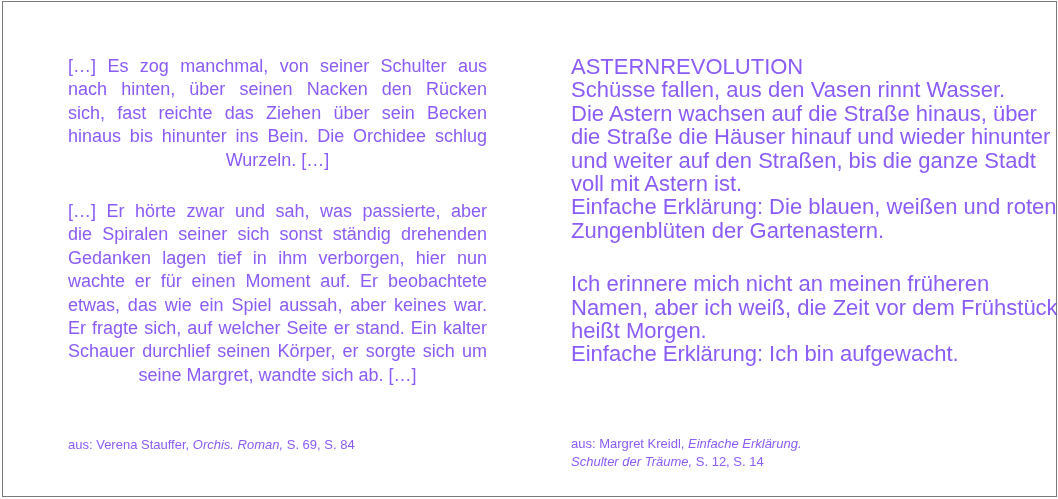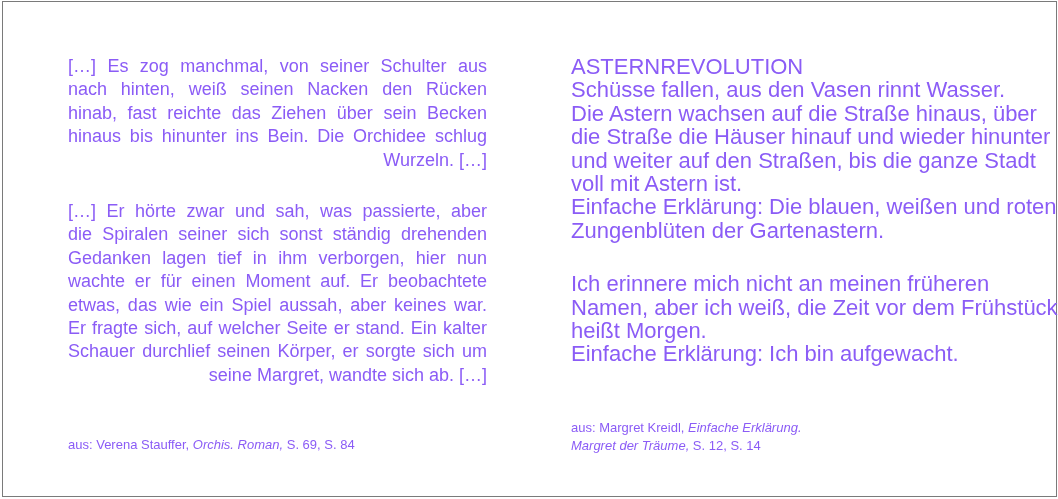--- a/index.html
+++ b/index.html
@@ -18,44 +18,44 @@
     border: 1.5px solid #7a7a7a;
     pointer-events: none;
   }
   .col { position: absolute; top: 55px; }
   .col-left  { left: 68px;  width: 419px; font-size: 18px;   line-height: 23.4px; }
   .col-right { left: 571px; width: 478px; font-size: 22px; line-height: 23.4px; }
   .para + .para { margin-top: 28px; }
   .section + .section { margin-top: 30px; }
   
   .jl { text-align: justify; text-align-last: justify; }
-  .ll { text-align: right; }
+  .ll { text-align: center; }
   .rl { text-align: left; white-space: nowrap; }
   .cite {
     position: absolute;
     font-size: 13px;
     line-height: 17.5px;
     white-space: nowrap;
     margin-top: 17px;
   }
   .cite-left  { left: 68px;  top: 419px; }
-  .cite-right { left: 571px; top: 402px; }
+  .cite-right { left: 571px; top: 418px; }
   .it { font-style: italic; }
 </style>
 </head>
 <body>
 
 <div class="page">
   <div class="frame"></div>
 
   <div class="col col-left">
     <div class="para">
       <div class="jl">[…] Es zog manchmal, von seiner Schulter aus</div>
-      <div class="jl">nach hinten, weiß seinen Nacken den Rücken</div>
-      <div class="jl">hinab, fast reichte das Ziehen über sein Becken</div>
+      <div class="jl">nach hinten, über seinen Nacken den Rücken</div>
+      <div class="jl">sich, fast reichte das Ziehen über sein Becken</div>
       <div class="jl">hinaus bis hinunter ins Bein. Die Orchidee schlug</div>
       <div class="ll">Wurzeln. […]</div>
     </div>
     <div class="para">
       <div class="jl">[…] Er hörte zwar und sah, was passierte, aber</div>
       <div class="jl">die Spiralen seiner sich sonst ständig drehenden</div>
       <div class="jl">Gedanken lagen tief in ihm verborgen, hier nun</div>
       <div class="jl">wachte er für einen Moment auf. Er beobachtete</div>
       <div class="jl">etwas, das wie ein Spiel aussah, aber keines war.</div>
       <div class="jl">Er fragte sich, auf welcher Seite er stand. Ein kalter</div>
@@ -85,16 +85,16 @@
 
   <div class="cite cite-left">
     <span>aus: Verena Stauffer, </span><span class="it">Orchis. Roman,</span><span> S. 69, S. 84</span>
   </div>
 
   <div class="cite cite-right">
     <div>
       <span>aus: Margret Kreidl, </span><span class="it">Einfache Erklärung.</span>
     </div>
     <div>
-      <span class="it">Margret der Träume,</span><span> S. 12, S. 14</span>
+      <span class="it">Schulter der Träume,</span><span> S. 12, S. 14</span>
     </div>
   </div>
 </div>
 
 </body></html>

